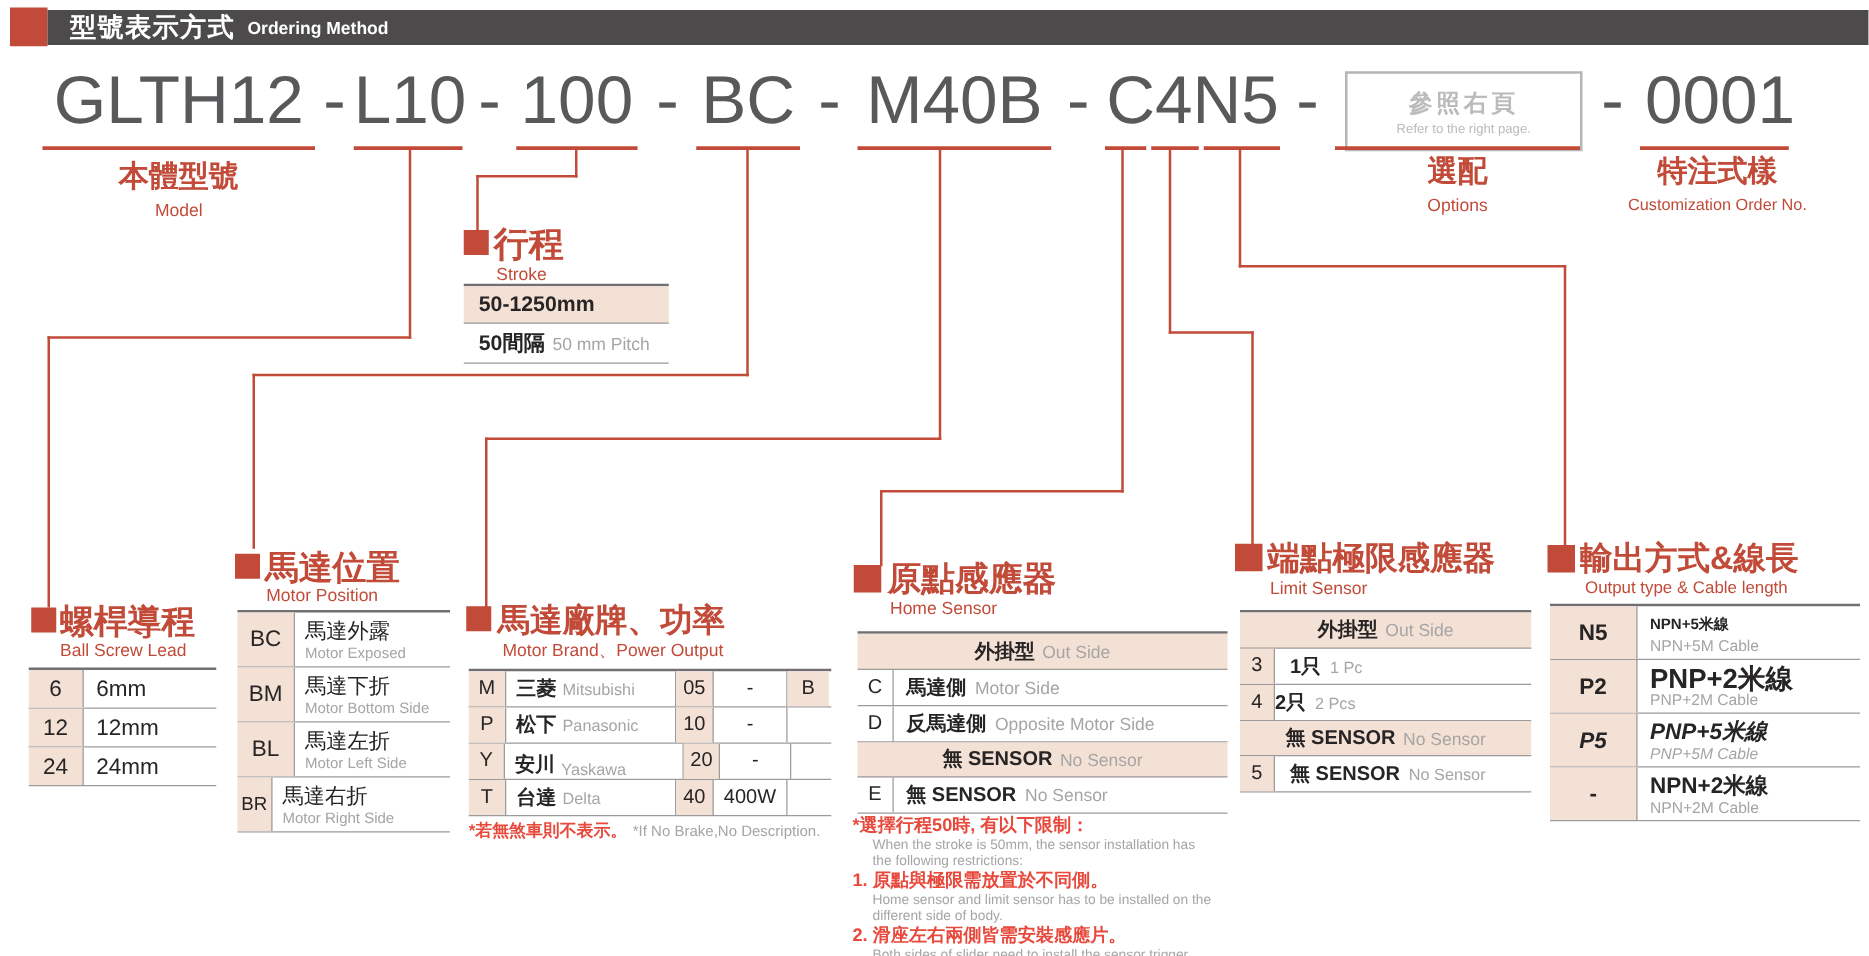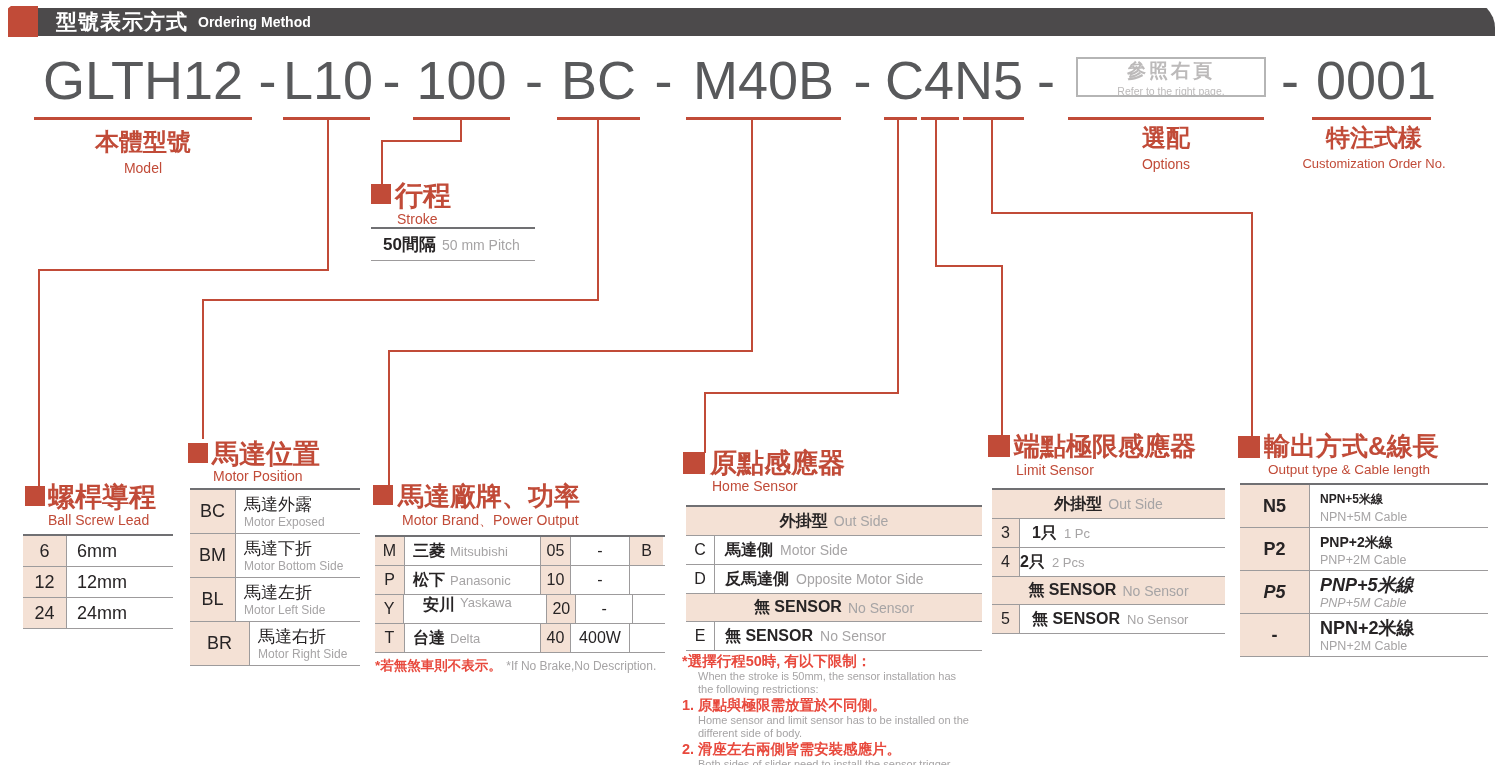--- a/index.html
+++ b/index.html
@@ -1,28 +1,28 @@
 <!DOCTYPE html>
 <html><head>
 <meta charset="utf-8">
 <style>
   html,body{margin:0;padding:0;background:#ffffff;}
   #page{position:relative;width:1495px;height:765px;background:#fff;overflow:hidden;
-        font-family:"Liberation Sans","DejaVu Sans",sans-serif;color:#272425;border-radius:28px;}
+        font-family:"Liberation Sans","DejaVu Sans",sans-serif;color:#272425;}
   .abs{position:absolute;}
   
   .hdr-bar{position:absolute;left:38px;top:8px;width:1457px;height:28px;background:#4c4a4b;
            display:flex;align-items:center;gap:10px;padding-left:18px;box-sizing:border-box;}
   .hdr-sq{position:absolute;left:8px;top:6px;width:30px;height:31px;background:#c14b38;}
   .hdr-zh{color:#fff;font-size:21px;font-weight:bold;letter-spacing:1px;}
   .hdr-en{color:#fff;font-size:14px;font-weight:bold;}
   
   .mseg{position:absolute;top:52px;height:56px;font-size:54px;color:#58595b;
         text-align:center;line-height:56px;white-space:nowrap;}
-  .refbox{position:absolute;left:1076px;top:57px;width:190px;height:40px;border:2px solid #b5b5b5;
+  .refbox{position:absolute;left:1076px;top:57px;width:190px;height:64px;border:2px solid #b5b5b5;
           box-sizing:border-box;display:flex;flex-direction:column;align-items:center;justify-content:center;}
   .refbox .zh{font-size:19px;color:#bcbaba;font-weight:bold;letter-spacing:3px;}
   .refbox .en{font-size:10.5px;color:#bcbaba;margin-top:1px;}
   
   .ul{position:absolute;top:117px;height:3px;background:#c14b38;}
   .cl{position:absolute;background:#c14b38;}
   
   .sq{position:absolute;width:20px;height:20px;background:#c14b38;}
   .t-zh{position:absolute;color:#c14b38;font-weight:bold;white-space:nowrap;}
   .t-en{position:absolute;color:#c14b38;white-space:nowrap;}
@@ -121,20 +121,23 @@
   </div>
   <div class="lbl" style="left:1254px;top:124px;width:240px;">
     <div class="zh">特注式樣</div>
     <div class="en" style="font-size:13px;">Customization Order No.</div>
   </div>
 
   <div class="sq" style="left:371px;top:184px;"></div>
   <div class="t-zh" style="left:395px;top:177px;font-size:28px;">行程</div>
   <div class="t-en" style="left:397px;top:211px;font-size:14px;">Stroke</div>
   <div class="tbl" style="left:371px;top:227px;width:164px;">
+    <div class="trow pink" style="height:30px;padding-left:12px;">
+      <span style="font-size:17px;font-weight:bold;">50-1250mm</span>
+    </div>
     <div class="trow" style="height:32px;padding-left:12px;gap:6px;">
       <span style="font-size:17px;font-weight:bold;">50間隔</span>
       <span class="en-gray" style="font-size:14px;">50 mm Pitch</span>
     </div>
   </div>
 
   <div class="sq" style="left:25px;top:486px;"></div>
   <div class="t-zh" style="left:48px;top:479px;font-size:27px;">螺桿導程</div>
   <div class="t-en" style="left:48px;top:512px;font-size:14px;">Ball Screw Lead</div>
   <div class="tbl" style="left:23px;top:534px;width:150px;">
@@ -171,21 +174,21 @@
       </div>
     </div>
     <div class="trow" style="height:44px;">
       <div class="c-code pink" style="width:46px;font-size:18px;">BL</div>
       <div class="stack" style="padding-left:8px;">
         <span class="zh-black" style="font-size:17px;line-height:20px;">馬達左折</span>
         <span class="en-gray" style="font-size:12px;line-height:14px;">Motor Left Side</span>
       </div>
     </div>
     <div class="trow" style="height:44px;">
-      <div class="c-code pink" style="width:60px;font-size:18px;">BR</div>
+      <div class="c-code pink" style="width:28px;font-size:15px;">BR</div>
       <div class="stack" style="padding-left:8px;">
         <span class="zh-black" style="font-size:17px;line-height:20px;">馬達右折</span>
         <span class="en-gray" style="font-size:12px;line-height:14px;">Motor Right Side</span>
       </div>
     </div>
   </div>
 
   <div class="sq" style="left:373px;top:485px;"></div>
   <div class="t-zh" style="left:398px;top:479px;font-size:26px;">馬達廠牌、功率</div>
   <div class="t-en" style="left:402px;top:512px;font-size:14px;">Motor Brand、Power Output</div>
@@ -205,21 +208,21 @@
       <div style="width:136px;padding-left:8px;box-sizing:border-box;border-right:1px solid #9d9b9c;align-self:stretch;display:flex;align-items:center;gap:5px;">
         <span class="zh-black" style="font-size:16px;font-weight:bold;">松下</span>
         <span class="en-gray" style="font-size:13px;">Panasonic</span>
       </div>
       <div class="c-code pink" style="width:30px;font-size:16px;">10</div>
       <div class="c-code" style="width:59px;font-size:16px;">-</div>
       <div class="c-code" style="width:33px;font-size:16px;border-right:none;"></div>
     </div>
     <div class="trow" style="height:29px;">
       <div class="c-code pink" style="width:30px;font-size:16px;">Y</div>
-      <div style="width:148px;padding-left:19px;box-sizing:border-box;border-right:1px solid #9d9b9c;align-self:stretch;display:flex;align-items:flex-start;gap:5px;">
+      <div style="width:148px;padding-left:8px;box-sizing:border-box;border-right:1px solid #9d9b9c;align-self:stretch;display:flex;align-items:flex-end;gap:5px;">
         <span class="zh-black" style="font-size:16px;font-weight:bold;">安川</span>
         <span class="en-gray" style="font-size:13px;">Yaskawa</span>
       </div>
       <div class="c-code pink" style="width:30px;font-size:16px;">20</div>
       <div class="c-code" style="width:59px;font-size:16px;">-</div>
       <div class="c-code" style="width:33px;font-size:16px;border-right:none;"></div>
     </div>
     <div class="trow" style="height:29px;">
       <div class="c-code pink" style="width:30px;font-size:16px;">T</div>
       <div style="width:136px;padding-left:8px;box-sizing:border-box;border-right:1px solid #9d9b9c;align-self:stretch;display:flex;align-items:center;gap:5px;">
@@ -324,21 +327,21 @@
     <div class="trow" style="height:43px;">
       <div class="c-code pink" style="width:70px;font-size:18px;font-weight:bold;">N5</div>
       <div class="stack" style="padding-left:10px;">
         <span class="zh-black" style="font-size:12px;font-weight:bold;line-height:21px;">NPN+5米線</span>
         <span class="en-gray" style="font-size:12.5px;line-height:14px;">NPN+5M Cable</span>
       </div>
     </div>
     <div class="trow" style="height:43px;">
       <div class="c-code pink" style="width:70px;font-size:18px;font-weight:bold;">P2</div>
       <div class="stack" style="padding-left:10px;">
-        <span class="zh-black" style="font-size:14px;font-weight:bold;line-height:21px;">PNP+2米線</span>
+        <span class="zh-black" style="font-size:22px;font-weight:bold;line-height:21px;">PNP+2米線</span>
         <span class="en-gray" style="font-size:12.5px;line-height:14px;">PNP+2M Cable</span>
       </div>
     </div>
     <div class="trow" style="height:43px;font-style:italic;">
       <div class="c-code pink" style="width:70px;font-size:18px;font-weight:bold;">P5</div>
       <div class="stack" style="padding-left:10px;">
         <span class="zh-black" style="font-size:18px;font-weight:bold;line-height:21px;">PNP+5米線</span>
         <span class="en-gray" style="font-size:12.5px;line-height:14px;">PNP+5M Cable</span>
       </div>
     </div>

